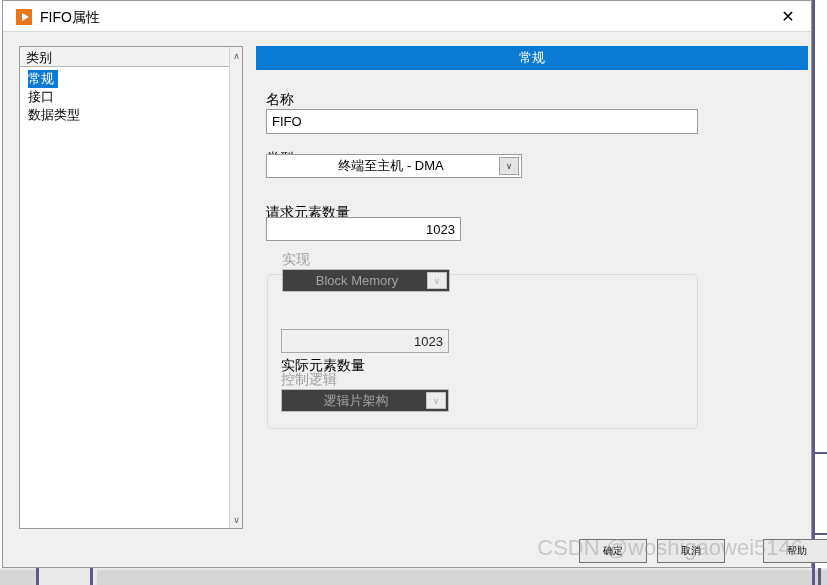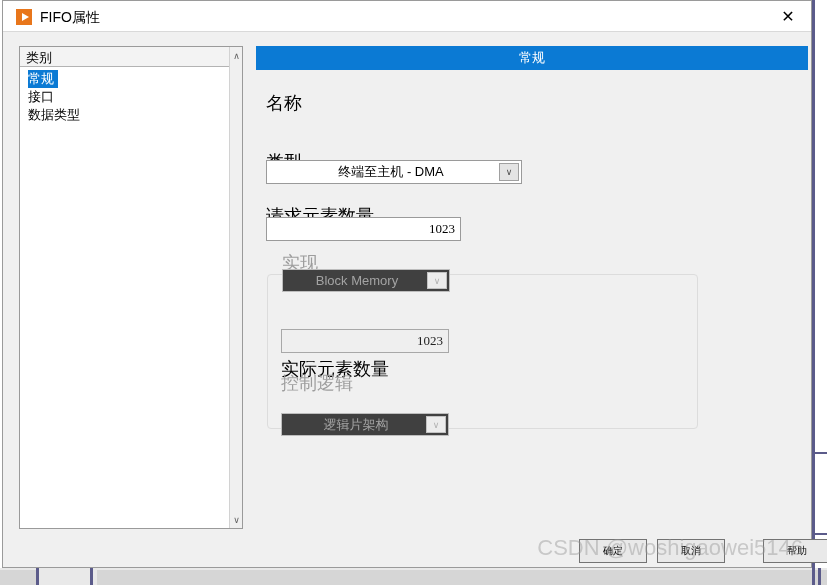--- a/index.html
+++ b/index.html
@@ -202,39 +202,39 @@
     background: #0b7ad4;
     color: #ffffff;
     font-size: 13px;
     display: flex;
     align-items: center;
     justify-content: center;
   }
 
   .field-label {
     position: absolute;
-    font-size: 18px;
+    font-size: 14px;
     color: #000000;
     white-space: nowrap;
   }
   .field-label.disabled { color: #9d9d9d; }
 
   .text-input {
     position: absolute;
     background: #ffffff;
     border: 1px solid #9a9a9a;
     box-sizing: border-box;
     font-size: 13px;
     color: #000000;
     display: flex;
     align-items: center;
     padding: 0 5px;
     font-family: "Liberation Sans", sans-serif;
   }
-  .text-input.numeric { justify-content: flex-end; font-family: Liberation Serif, serif; }
+  .text-input.numeric { justify-content: flex-end; }
   .text-input.readonly {
     background: #efefef;
     border-color: #a8a8a8;
     color: #222;
   }
 
   .combo {
     position: absolute;
     background: #ffffff;
     border: 1px solid #9a9a9a;
@@ -357,43 +357,44 @@
         <div class="sb-arrow up">∧</div>
         <div class="sb-arrow down">∨</div>
       </div>
     </div>
 
     <div class="content">
 
       <div class="section-banner">常规</div>
 
       <div class="field-label" style="left:10px; top:45px;">名称</div>
+      <div class="text-input" style="left:10px; top:63px; width:432px; height:25px;">FIFO</div>
 
       <div class="field-label" style="left:10px; top:104px;">类型</div>
-      <div class="combo" style="left:10px; top:114px; width:256px; height:24px;padding-left:12px;">
+      <div class="combo" style="left:10px; top:108px; width:256px; height:24px;padding-left:12px;">
         <span class="combo-text">终端至主机 - DMA</span>
         <span class="combo-btn">∨</span>
       </div>
 
       <div class="field-label" style="left:10px; top:158px;">请求元素数量</div>
       <div class="text-input numeric" style="left:10px; top:171px; width:195px; height:24px;">1023</div>
 
       <div class="field-label disabled" style="left:26px; top:205px;">实现</div>
       <div class="combo disabled" style="left:26px; top:223px; width:168px; height:23px; z-index:3;">
         <span class="combo-text">Block Memory</span>
         <span class="combo-btn">∨</span>
       </div>
 
       <div class="groupbox" style="left:11px; top:228px; width:431px; height:155px;"></div>
 
       <div class="field-label" style="left:25px; top:311px;">实际元素数量</div>
       <div class="text-input numeric readonly" style="left:25px; top:283px; width:168px; height:24px;">1023</div>
 
       <div class="field-label disabled" style="left:25px; top:325px;">控制逻辑</div>
-      <div class="combo disabled" style="left:25px; top:343px; width:168px; height:23px;margin-top:24px;">
+      <div class="combo disabled" style="left:25px; top:343px; width:168px; height:23px;">
         <span class="combo-text">逻辑片架构</span>
         <span class="combo-btn">∨</span>
       </div>
 
     </div>
 
     <div class="btn" style="left:576px; top:538px; width:68px;">确定</div>
     <div class="btn" style="left:654px; top:538px; width:68px;">取消</div>
     <div class="btn" style="left:760px; top:538px; width:68px;">帮助</div>
 

